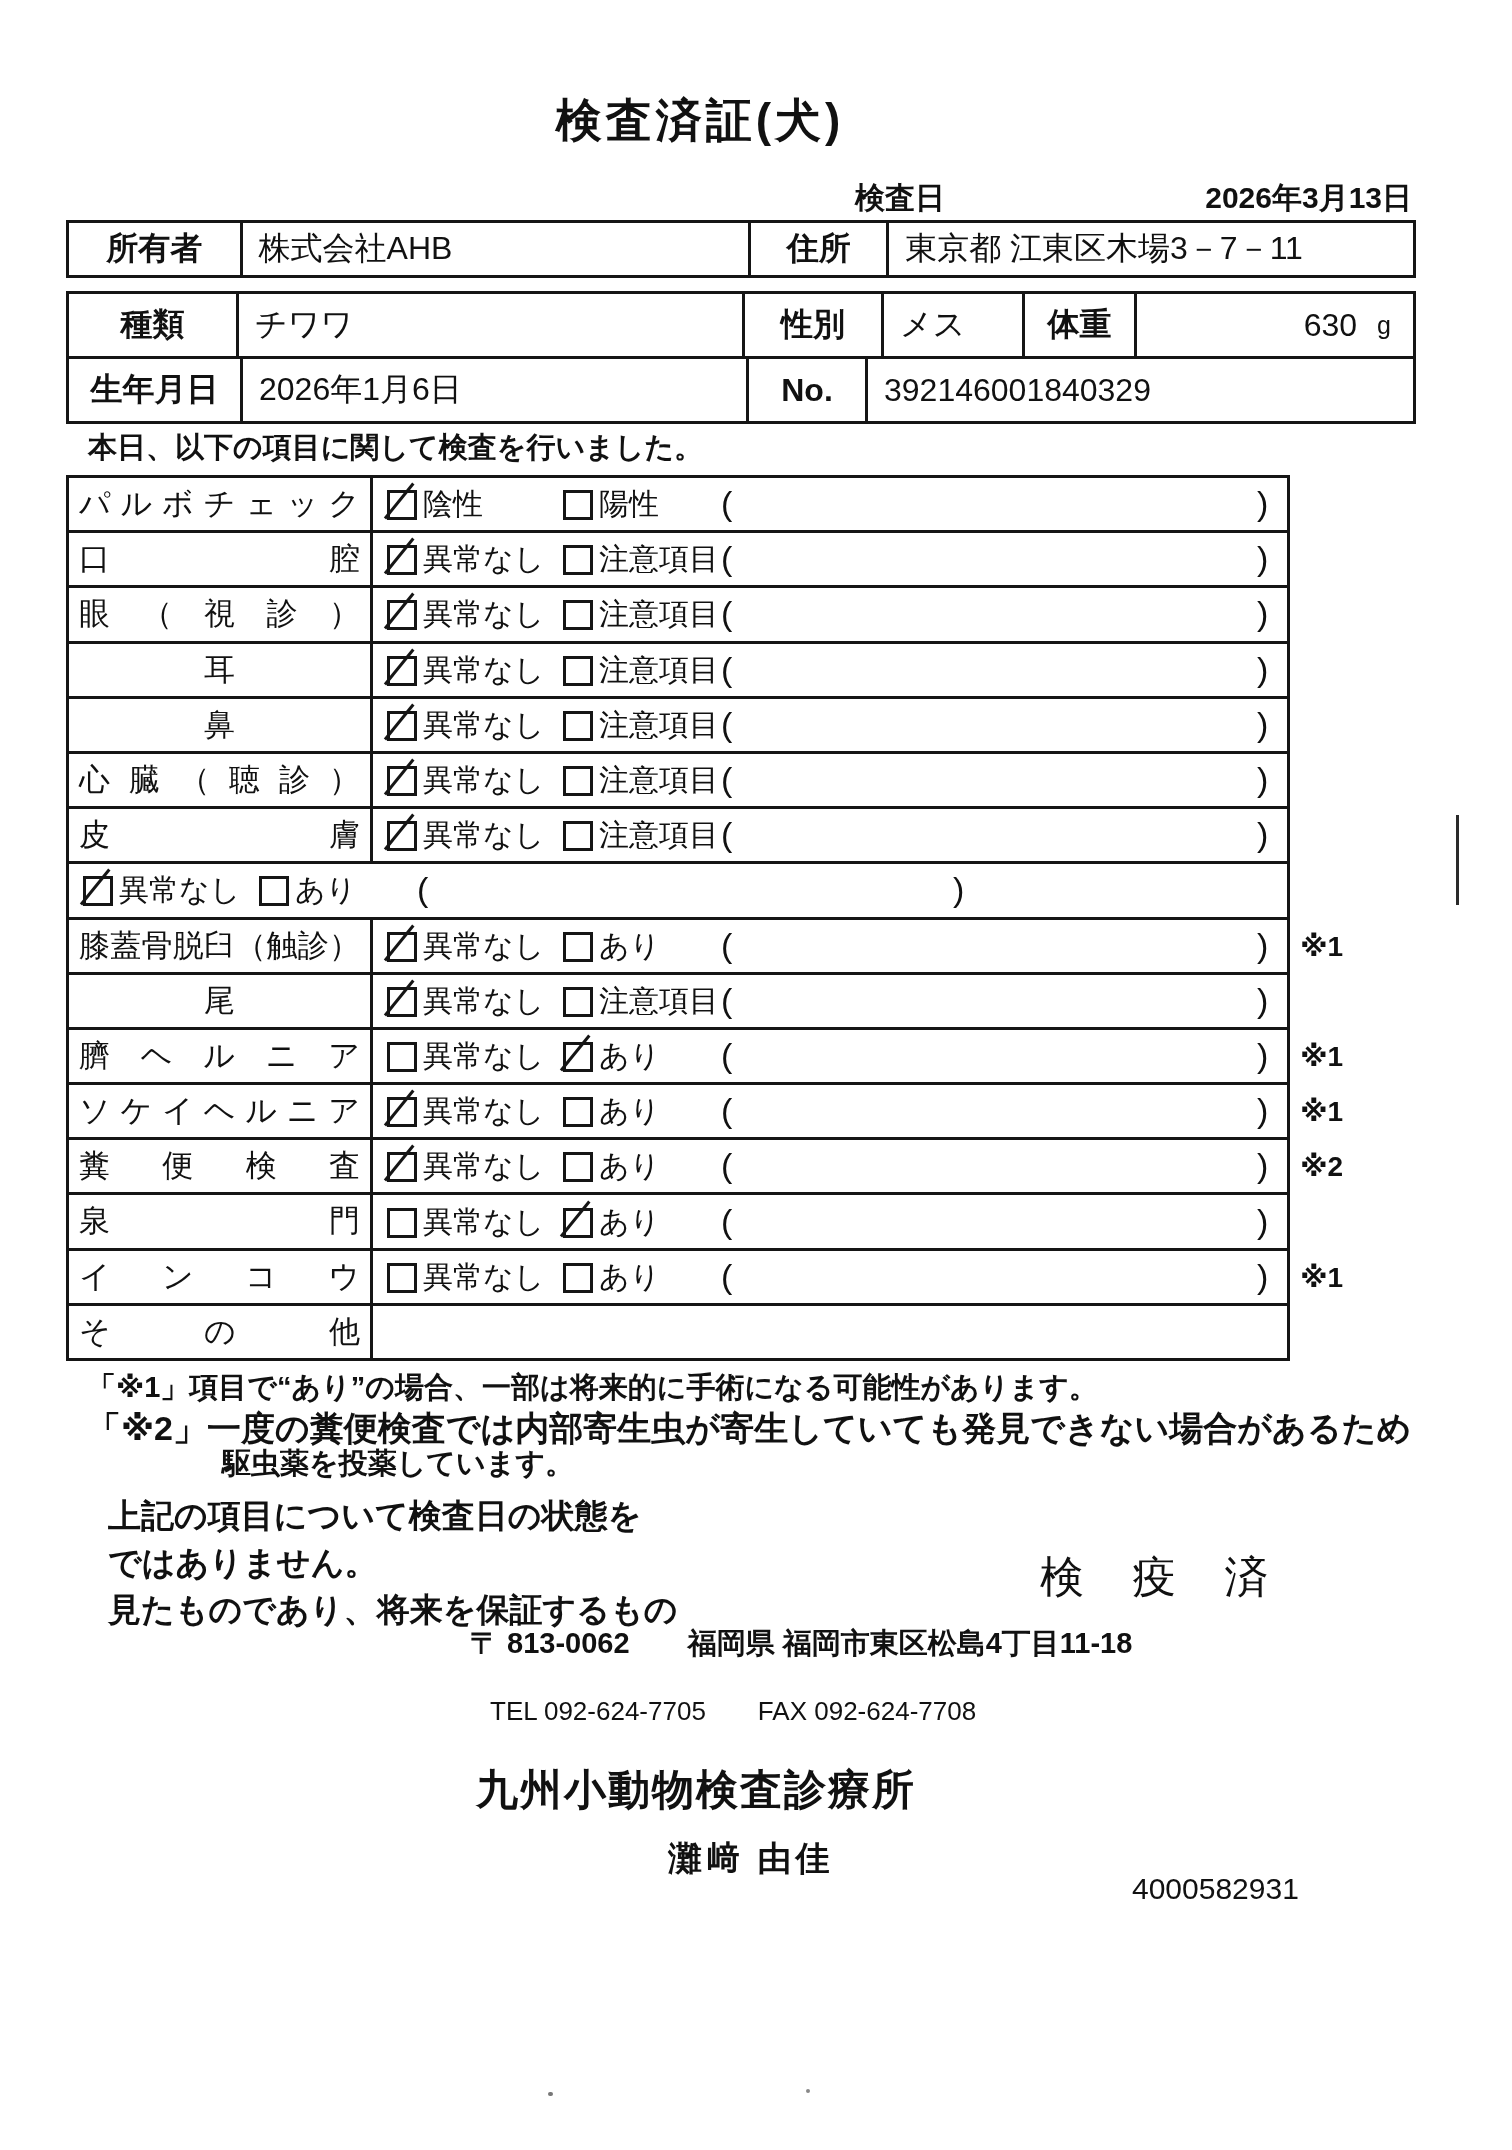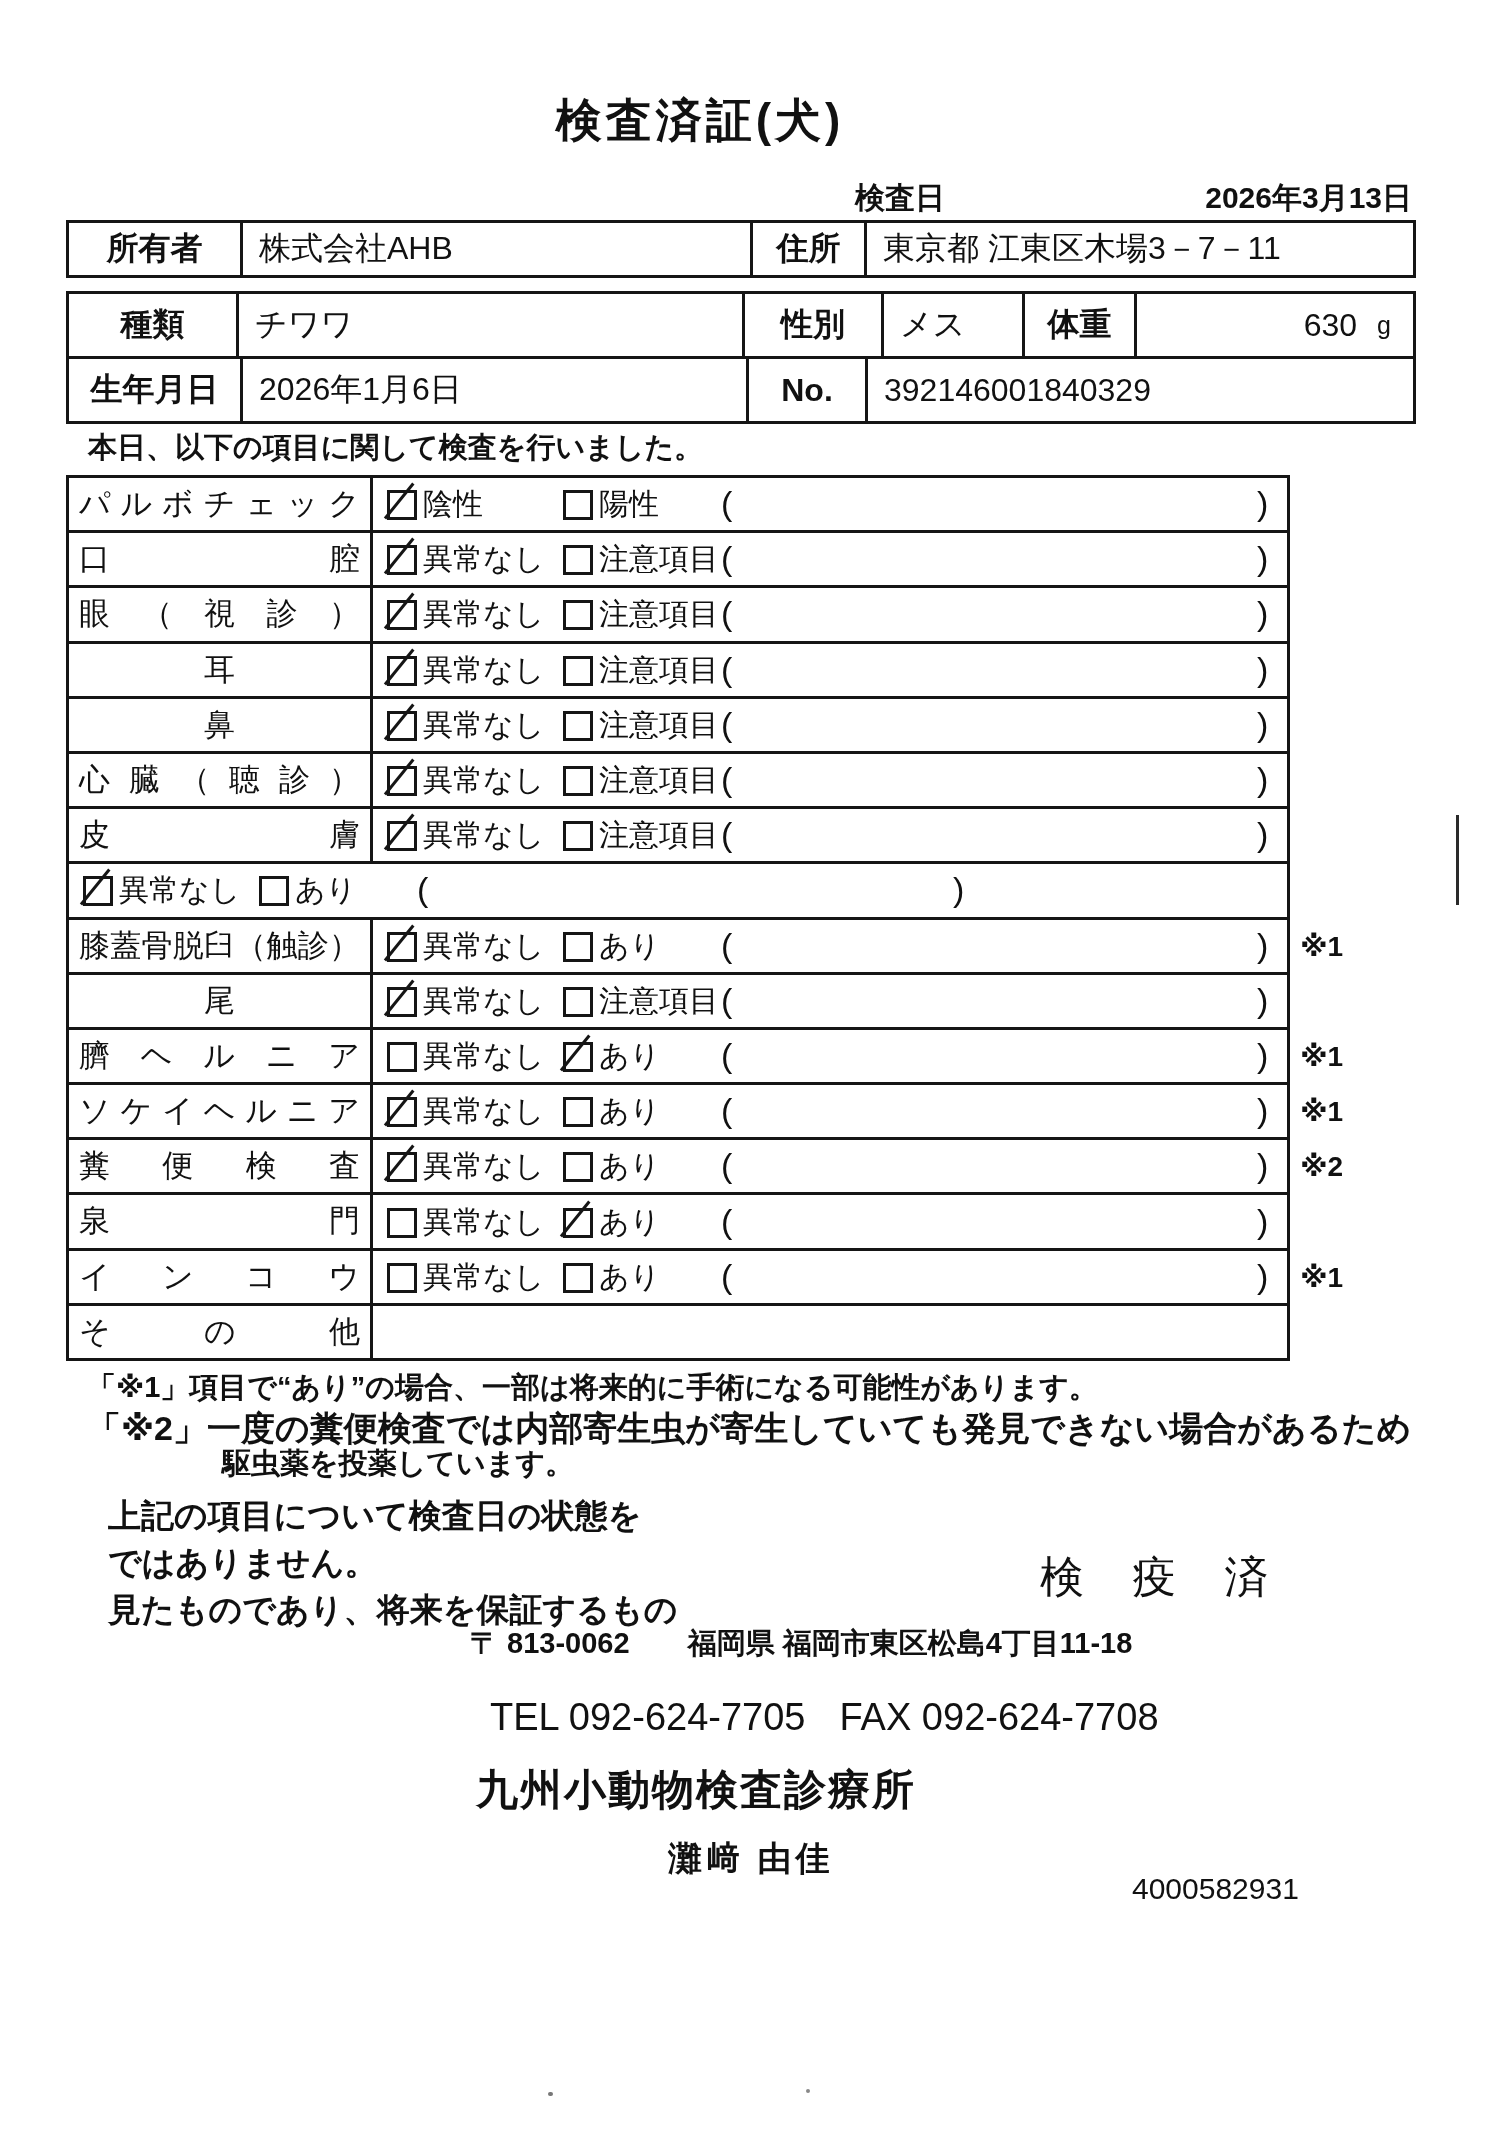--- a/index.html
+++ b/index.html
@@ -42,42 +42,42 @@
   .opt{position:absolute;top:50%;transform:translateY(-50%);font-size:30px;white-space:nowrap;}
   .paren{position:absolute;top:50%;transform:translateY(-52%);font-size:34px;font-weight:300;}
   .rownote{position:absolute;right:-56px;top:50%;transform:translateY(-50%);font-size:28px;font-weight:600;white-space:nowrap;}
   
   .note1{left:87px;top:1368px;font-size:29px;font-weight:600;}
   .note2{left:87px;top:1406px;font-size:34px;font-weight:700;}
   .note3{left:222px;top:1444px;font-size:29px;font-weight:600;}
   .disc{left:108px;top:1492px;font-size:33px;font-weight:600;line-height:47px;}
   .stamp{left:1040px;top:1548px;font-size:44px;letter-spacing:18px;white-space:nowrap;}
   .postal-line{left:470px;top:1624px;display:flex;gap:58px;font-size:29px;font-weight:600;white-space:nowrap;}
-  .tel-line{left:490px;top:1696px;display:flex;gap:34px;font-size:38px;white-space:nowrap;}
+  .tel-line{left:490px;top:1696px;display:flex;gap:52px;font-size:26px;white-space:nowrap;}
   .clinic-name{left:476px;top:1762px;font-size:42px;font-weight:600;letter-spacing:2px;}
   .vet-name{left:668px;top:1836px;font-size:34px;font-weight:600;letter-spacing:4px;}
   .serial{left:1132px;top:1872px;font-size:30px;}
   
   .art-line{left:1456px;top:815px;width:3px;height:90px;background:#2a2a2a;}
   .dot1{left:548px;top:2092px;width:5px;height:4px;background:#777;border-radius:2px;}
   .dot2{left:806px;top:2089px;width:4px;height:4px;background:#888;border-radius:2px;}
 </style>
 </head>
 <body>
 
 <div class="abs doc-title">検査済証(犬)</div>
 
 <div class="abs insp-label">検査日</div>
 <div class="abs insp-date">2026年3月13日</div>
 
 <div class="abs ht ht1">
   <div class="ht-row">
     <div class="ht-cell lab" style="width:171px">所有者</div>
     <div class="ht-cell val" style="width:510px">株式会社AHB</div>
-    <div class="ht-cell lab" style="width:114px">住所</div>
+    <div class="ht-cell lab" style="width:138px">住所</div>
     <div class="ht-cell val" style="width:528px">東京都 江東区木場3－7－11</div>
   </div>
 </div>
 
 <div class="abs ht ht2">
   <div class="ht-row">
     <div class="ht-cell lab" style="width:167px">種類</div>
     <div class="ht-cell val" style="width:506px">チワワ</div>
     <div class="ht-cell lab" style="width:139px">性別</div>
     <div class="ht-cell val" style="width:141px">メス</div>

